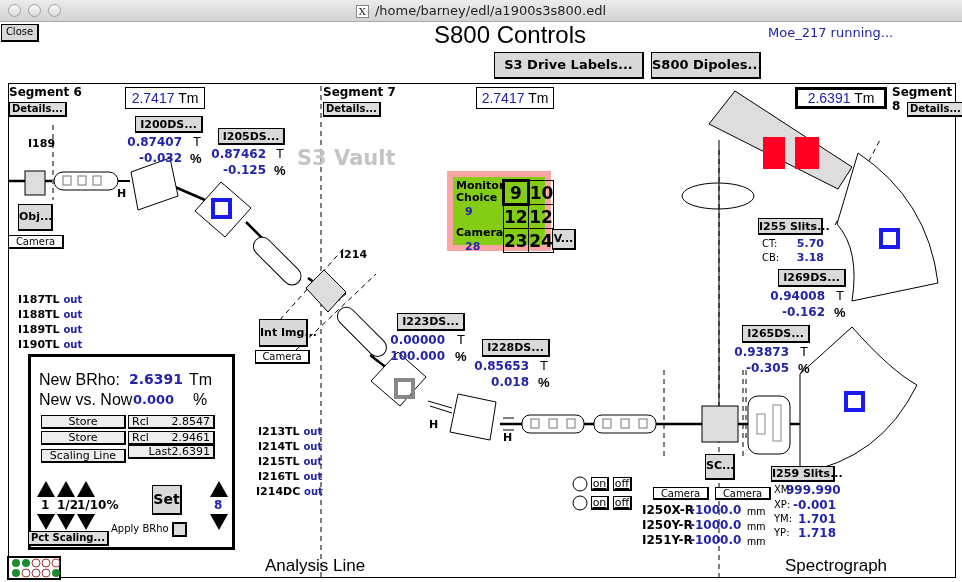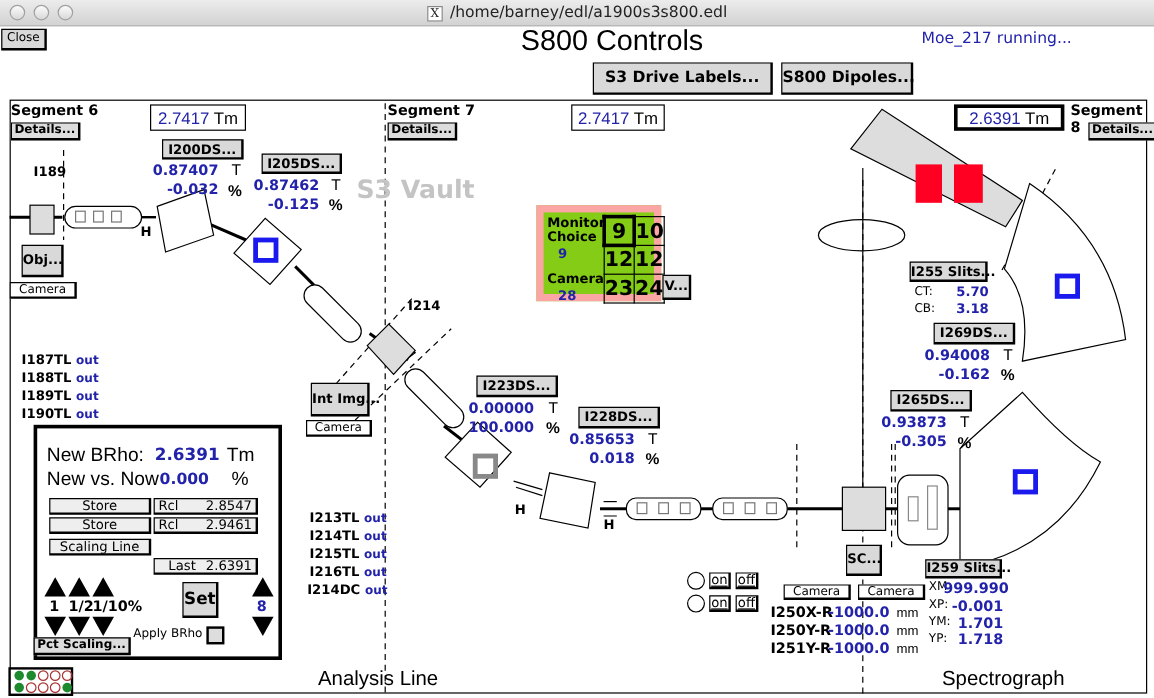--- a/index.html
+++ b/index.html
@@ -181,21 +181,21 @@
   <div class="big" style="left:158px;top:14px">Tm</div>
   <div class="big" style="left:8px;top:34px">New vs. Now</div>
   <div class="big" style="left:102px;top:35px;color:#2222aa;font-weight:bold;font-family:'DejaVu Sans',sans-serif;font-size:13px">0.000</div>
   <div class="big" style="left:162px;top:34px">%</div>
 
   <div class="row-btn" style="left:10px;top:58px;width:85px">Store</div>
   <div class="row-btn" style="left:97px;top:58px;width:87px;text-align:left;padding-left:3px"><span>Rcl</span><span style="float:right;padding-right:3px">2.8547</span></div>
   <div class="row-btn" style="left:10px;top:74px;width:85px">Store</div>
   <div class="row-btn" style="left:97px;top:74px;width:87px;text-align:left;padding-left:3px"><span>Rcl</span><span style="float:right;padding-right:3px">2.9461</span></div>
   <div class="row-btn" style="left:10px;top:92px;width:85px">Scaling Line</div>
-  <div class="row-btn" style="left:97px;top:108px;width:87px;text-align:center;padding-left:3px"><span>Last</span><span style="float:right;padding-right:3px">2.6391</span></div>
+  <div class="row-btn" style="left:97px;top:88px;width:87px;text-align:right;padding-left:3px"><span>Last</span><span style="float:right;padding-right:3px">2.6391</span></div>
 
   <div class="tri-up" style="left:6px;top:124px"></div>
   <div class="tri-up" style="left:26px;top:124px"></div>
   <div class="tri-up" style="left:46px;top:124px"></div>
   <div class="lbl" style="left:10px;top:141px;font-size:12px">1</div>
   <div class="lbl" style="left:26px;top:141px;font-size:12px">1/2</div>
   <div class="lbl" style="left:46px;top:141px;font-size:12px">1/10%</div>
   <div class="tri-dn" style="left:6px;top:157px"></div>
   <div class="tri-dn" style="left:26px;top:157px"></div>
   <div class="tri-dn" style="left:46px;top:157px"></div>

